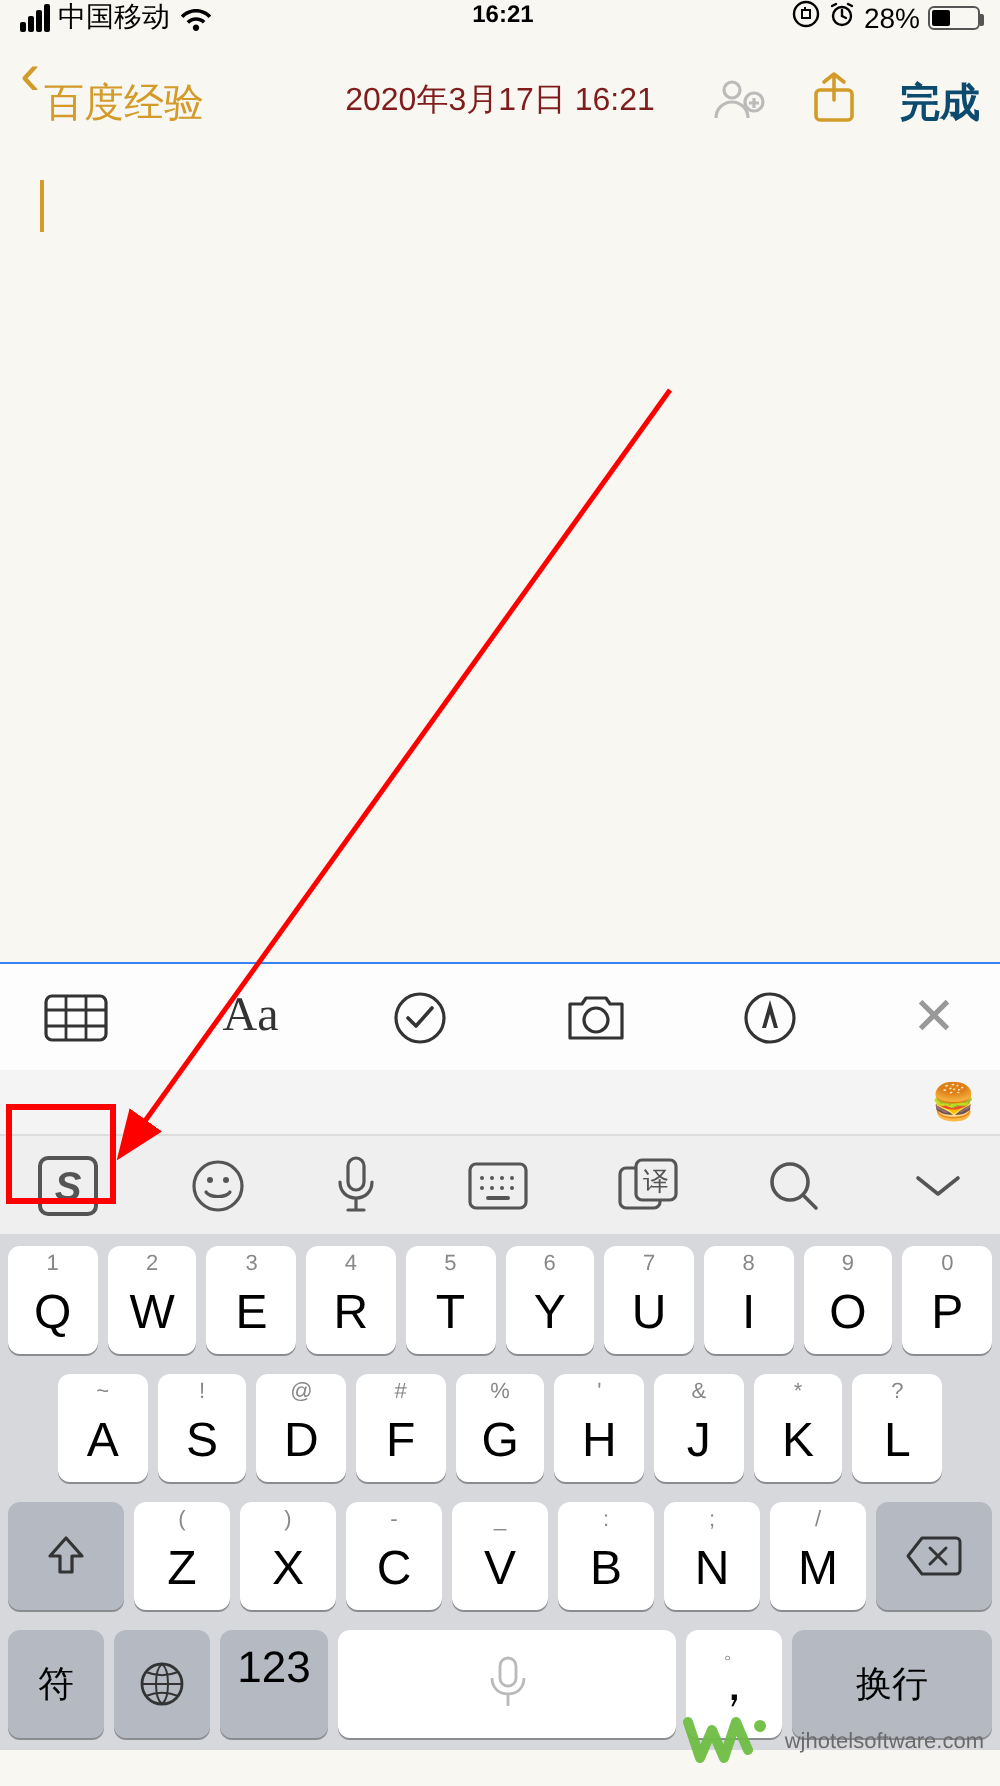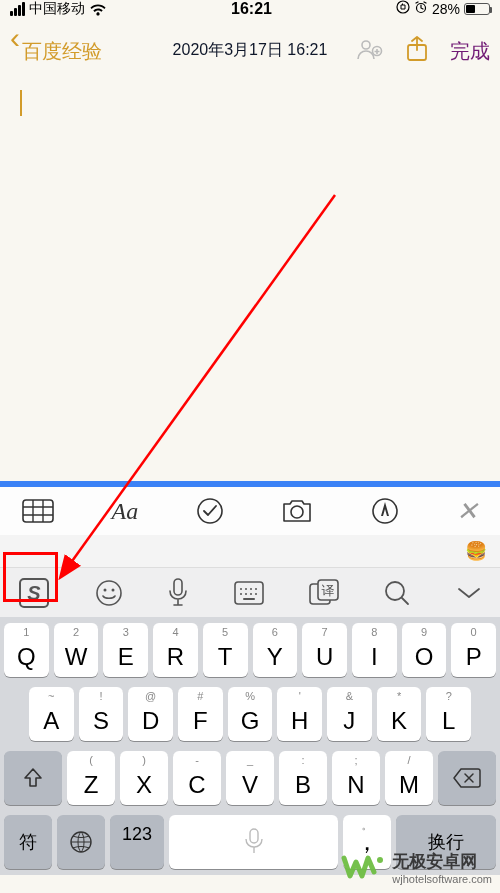--- a/index.html
+++ b/index.html
@@ -18,21 +18,21 @@
     display: flex;
     align-items: flex-start;
     justify-content: space-between;
     padding: 0 10px;
     font-size: 14px;
     font-weight: 500;
     color: #000;
     background: #f9f7f1;
   }
   .status-left, .status-right { display: flex; align-items: center; gap: 4px; }
-  .status-center { font-weight: 600; font-size: 16px; }
+  .status-center { font-weight: 600; font-size: 12px; }
 
   .signal-bars { display: inline-flex; align-items: flex-end; gap: 1px; }
   .signal-bars span { width: 3px; background: #000; border-radius: 1px; }
   .signal-bars span:nth-child(1){height:5px;}
   .signal-bars span:nth-child(2){height:8px;}
   .signal-bars span:nth-child(3){height:11px;}
   .signal-bars span:nth-child(4){height:14px;}
 
   .wifi-icon svg { display: block; }
 
@@ -63,27 +63,27 @@
   }
   .nav-back {
     display: flex; align-items: flex-start;
     color: #d29b2a;
     font-size: 20px;
     font-weight: 400;
   }
   .nav-back-chevron { font-size: 30px; line-height: 0; margin-right: 2px; font-weight: 300; }
   .nav-actions { display: flex; align-items: center; gap: 22px; }
   .nav-action { color: #9b9b9b; }
-  .nav-done { color: #701a75; font-size: 20px; font-weight: 400; }
+  .nav-done { color: #0c4a6e; font-size: 20px; font-weight: 700; }
 
   .nav-date {
     position: absolute;
     left: 50%; transform: translateX(-50%);
     top: 14px;
-    color: #0f172a;
+    color: #7f1d1d;
     font-size: 16px;
     white-space: nowrap;
   }
 
   
   .note-area {
     position: relative;
     height: 405px;
     background: #f9f7f1;
     padding: 14px 20px;
@@ -107,28 +107,27 @@
     left: 3px; top: 552px;
     width: 55px; height: 50px;
     border: 3px solid #f00;
     z-index: 25;
     pointer-events: none;
   }
 
   
   .note-toolbar {
     height: 54px;
-    border-top: 6px solid #3b82f6;
+    border-top: 1px solid #3b82f6;
     display: flex;
     align-items: center;
     justify-content: space-between;
     padding: 0 22px;
     background: #fdfdfd;
     color: #333;
-    font-style: italic;
   }
   .note-tool svg { display: block; }
 
   
   .suggest-thin {
     height: 32px;
     background: #f4f4f4;
     display: flex;
     justify-content: flex-end;
     align-items: center;
@@ -185,21 +184,21 @@
   .key.special {
     background: #b5bac2;
     align-items: center;
     padding-bottom: 0;
   }
   .key.shift { flex: 0 0 58px; }
   .key.backspace { flex: 0 0 58px; }
   .kb-row.bottom { gap: 5px; align-items: stretch; margin-bottom: 0;}
   .key.fn { flex: 0 0 48px; font-size: 18px; align-items: center; padding-bottom:0;}
   .key.globe { flex: 0 0 48px; font-size: 18px; align-items: center;padding-bottom:0;}
-  .key.num { flex: 0 0 54px; font-size: 18px; align-items: center;padding-bottom:16px;}
+  .key.num { flex: 0 0 54px; font-size: 22px; align-items: center;padding-bottom:16px;}
   .key.space { flex: 1; position: relative; align-items: center; padding-bottom:0;}
   .key.dot { flex: 0 0 48px; align-items: center;padding-bottom:0; position: relative;}
   .key.dot .sup { top: 3px; }
   .key.enter { flex: 0 0 100px; font-size: 18px; align-items: center;padding-bottom:0; background:#b5bac2;}
   .key.fn, .key.globe, .key.num { background: #b5bac2; }
   .key .main { font-size: 24px; }
 
   
   .watermark {
     position: absolute;
@@ -532,16 +531,15 @@
   <line x1="335" y1="195" x2="70" y2="564" stroke="#f00" stroke-width="2.5" marker-end="url(#arrowhead)"></line>
 </svg>
 <div class="annotation-box"></div>
 
 <div class="watermark">
   <svg class="wm-logo" viewBox="0 0 46 28">
     <path d="M4 4l6 18 6-14 6 14 6-18 6 14" stroke="#6fbe44" stroke-width="5" fill="none" stroke-linecap="round" stroke-linejoin="round"></path>
     <circle cx="40" cy="6" r="3" fill="#6fbe44"></circle>
   </svg>
   <div class="wm-text">
-    <div class="wm-title">无极安卓网</div>
     <div class="wm-sub">wjhotelsoftware.com</div>
   </div>
 </div>
 
 </body></html>

